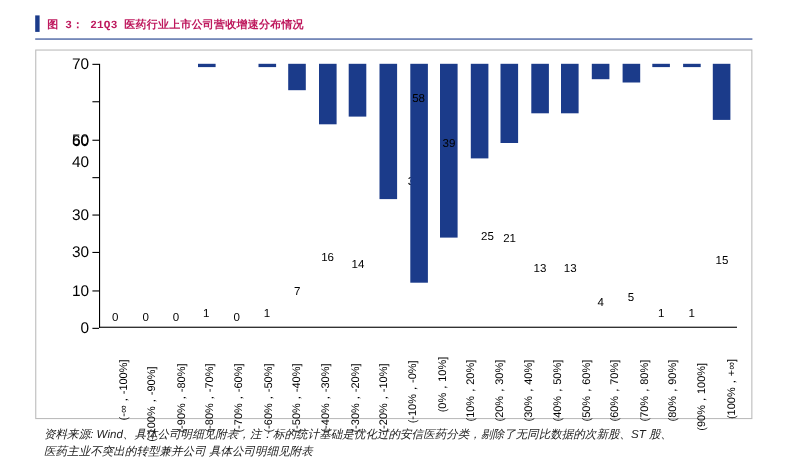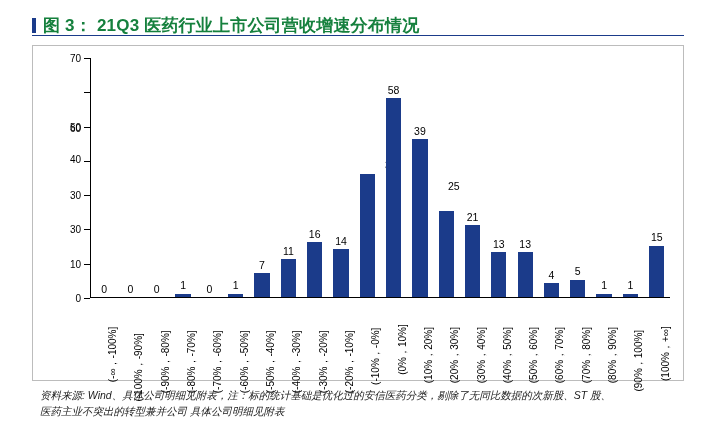--- a/index.html
+++ b/index.html
@@ -30,25 +30,26 @@
     align-items: center;
     gap: 7px;
   }
   .title-bar {
     width: 4px;
     height: 15px;
     background: #1b3b8a;
     flex: none;
   }
   .title-text {
-    font-size: 17px;
+    font-size: 10px;
     font-weight: bold;
-    color: #15803d;
+    color: #be185d;
     white-space: nowrap;
     letter-spacing: 0.2px;
+    font-family: Liberation Mono, monospace;
   }
   .title-rule {
     position: absolute;
     left: 32px;
     top: 35px;
     width: 652px;
     height: 1px;
     background: #1b3b8a;
   }
   
@@ -89,41 +90,41 @@
   .ytick {
     position: absolute;
     left: -6px;
     width: 6px;
     height: 1px;
     background: #000;
   }
   .ylabel {
     position: absolute;
     right: calc(100% + 9px);
-    font-size: 10px;
+    font-size: 14px;
     color: #000;
     transform: translateY(-50%);
     white-space: nowrap;
   }
   .bars {
     position: absolute;
     left: 1px;
     bottom: 1px;
     width: 579px;
     height: 239px;
     display: flex;
     align-items: flex-end;
   }
   .bar-cell {
     flex: 1 1 0;
     height: 100%;
     position: relative;
     display: flex;
     flex-direction: column;
-    justify-content: flex-end;
+    justify-content: flex-start;
     align-items: center;
   }
   .bar-val {
     position: absolute;
     bottom: 100%;
     font-size: 10.5px;
     color: #000;
     line-height: 1;
     padding-bottom: 3px;
     white-space: nowrap;
@@ -195,21 +196,21 @@
       <div id="yaxis-ticks">
           <div class="ytick" style="top: 240px;"></div>
           <div class="ylabel" style="top: 240px;">0</div>
           <div class="ytick" style="top: 205.714px;"></div>
           <div class="ylabel" style="top: 205.714px;">10</div>
           <div class="ytick" style="top: 171.429px;"></div>
           <div class="ylabel" style="top: 171.429px;">30</div>
           <div class="ytick" style="top: 137.143px;"></div>
           <div class="ylabel" style="top: 137.143px;">30</div>
           <div class="ytick" style="top: 102.857px;"></div>
-          <div class="ylabel" style="top: 101px;">40</div>
+          <div class="ylabel" style="top: 89px;">40</div>
           <div class="ytick" style="top: 68.5714px;"></div>
           <div class="ylabel" style="top: 68.5714px;">50</div>
           <div class="ytick" style="top: 34.2857px;"></div>
           <div class="ylabel" style="top: 34.2857px; margin-top: 36px;">60</div>
           <div class="ytick" style="top: 0px;"></div>
           <div class="ylabel" style="top: 0px;">70</div>
         </div>
 
       <div class="bars" id="bars">
           <div class="bar-cell">
@@ -234,24 +235,20 @@
           </div>
           <div class="bar-cell">
             <div class="bar-rect" style="height: 3.42857px; background: rgb(27, 59, 138);"></div>
             <div class="bar-val" style="bottom: 3.42857px;">1</div>
           </div>
           <div class="bar-cell">
             <div class="bar-rect" style="height: 24px; background: rgb(27, 59, 138);"></div>
             <div class="bar-val" style="bottom: 24px;">7</div>
           </div>
           <div class="bar-cell">
-            <div class="bar-rect" style="height: 37.7143px; background: rgb(27, 59, 138);"></div>
-            <div class="bar-val" style="bottom: 37.7143px;">11</div>
-          </div>
-          <div class="bar-cell">
             <div class="bar-rect" style="height: 54.8571px; background: rgb(27, 59, 138);"></div>
             <div class="bar-val" style="bottom: 54.8571px;">16</div>
           </div>
           <div class="bar-cell">
             <div class="bar-rect" style="height: 48px; background: rgb(27, 59, 138);"></div>
             <div class="bar-val" style="bottom: 48px;">14</div>
           </div>
           <div class="bar-cell">
             <div class="bar-rect" style="height: 123.429px; background: rgb(27, 59, 138);"></div>
             <div class="bar-val" style="bottom: 123.429px; margin-left: 47px;">36</div>
@@ -259,21 +256,21 @@
           <div class="bar-cell">
             <div class="bar-rect" style="height: 198.857px; background: rgb(27, 59, 138);"></div>
             <div class="bar-val" style="bottom: 198.857px;">58</div>
           </div>
           <div class="bar-cell">
             <div class="bar-rect" style="height: 157.714px; background: rgb(27, 59, 138);"></div>
             <div class="bar-val" style="bottom: 157.714px;">39</div>
           </div>
           <div class="bar-cell">
             <div class="bar-rect" style="height: 85.7143px; background: rgb(27, 59, 138);"></div>
-            <div class="bar-val" style="bottom: 103px; margin-left: 15px;">25</div>
+            <div class="bar-val" style="bottom: 74px; margin-left: 15px;">25</div>
           </div>
           <div class="bar-cell">
             <div class="bar-rect" style="height: 72px; background: rgb(27, 59, 138);"></div>
             <div class="bar-val" style="bottom: 72px;">21</div>
           </div>
           <div class="bar-cell">
             <div class="bar-rect" style="height: 44.5714px; background: rgb(27, 59, 138);"></div>
             <div class="bar-val" style="bottom: 44.5714px;">13</div>
           </div>
           <div class="bar-cell">

